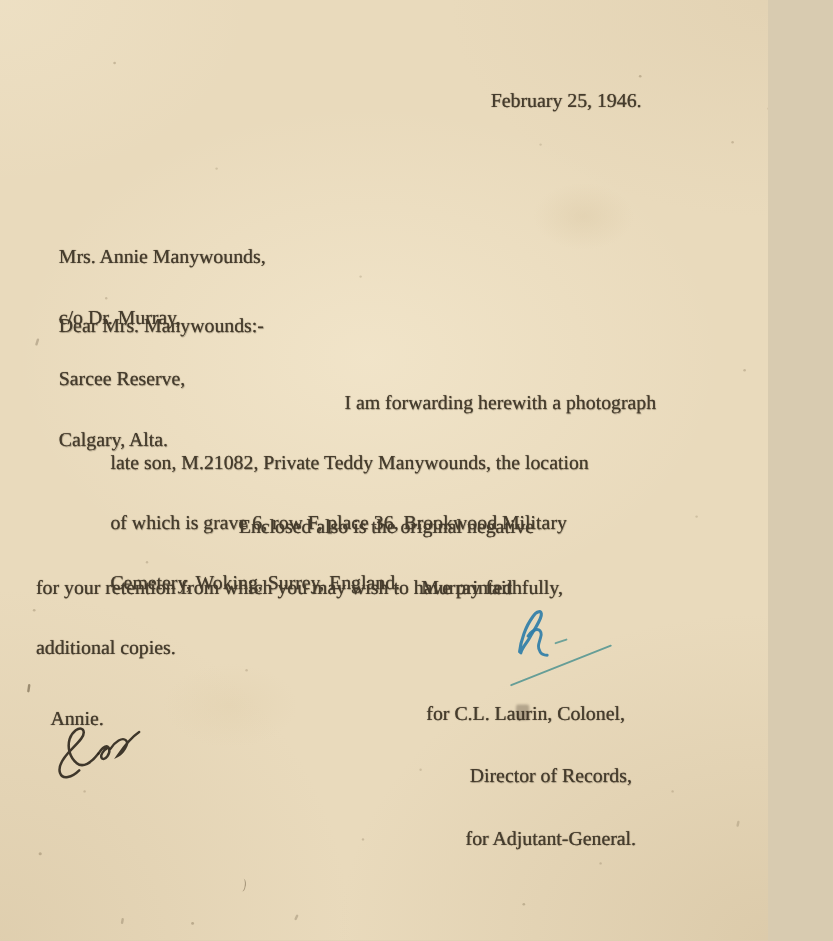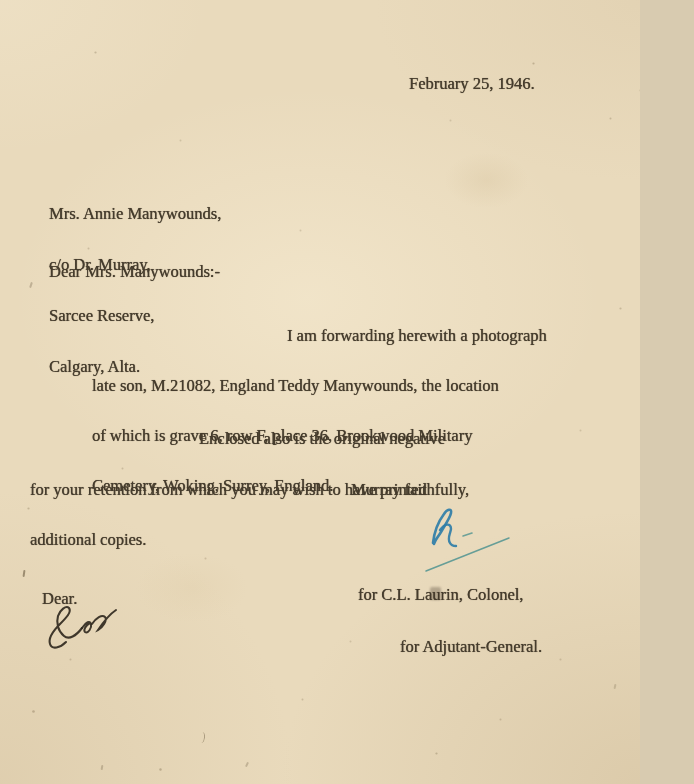--- a/index.html
+++ b/index.html
@@ -22,21 +22,21 @@
     text-shadow:0 0 0.7px rgba(70,59,42,0.85), 0.5px 0.4px 0.6px rgba(70,59,42,0.35);
   }
   .date{top:76px;left:409px;}
   .recipient{top:171px;left:49px;line-height:17px;}
   .salutation{top:264px;left:49px;}
   .p1{top:295px;left:48px;line-height:16.6px;margin-left:44px;}
   .p1 .ln1{padding-left:195px;}
   .p2{top:397px;left:30px;line-height:16.9px;}
   .p2 .ln1{padding-left:169px;}
   .closing{top:482px;left:351px;}
-  .sig{top:551px;left:358px;line-height:17.4px;}
+  .sig{top:551px;left:346px;line-height:17.4px;text-align:center;}
   .sig .ind{padding-left:42px;}
   .encl{top:591px;left:42px;}
   .hand{position:absolute;}
   .blue-sig{left:418px;top:504px;}
   .black-sig{left:36px;top:598px;}
   .overstrike{
     position:absolute;left:430px;top:587px;width:11px;height:13px;
     background:rgba(58,47,33,0.30);filter:blur(1px);border-radius:2px;
   }
   .tick{position:absolute;width:2px;border-radius:2px;background:rgba(95,80,55,0.55);}
@@ -81,21 +81,21 @@
     <div>Mrs. Annie Manywounds,</div>
     <div>c/o Dr. Murray,</div>
     <div>Sarcee Reserve,</div>
     <div>Calgary, Alta.</div>
   </div>
 
   <div class="t salutation">Dear Mrs. Manywounds:-</div>
 
   <div class="t p1">
     <div class="ln1">I am forwarding herewith a photograph</div>
-    <div>late son, M.21082, England Teddy Manywounds, the location</div>
+    <div>late son, M.21082, Private Teddy Manywounds, the location</div>
     <div>of which is grave 6, row F, place 36, Brookwood Military</div>
     <div>Cemetery, Woking, Surrey, England.</div>
   </div>
 
   <div class="t p2">
     <div class="ln1">Enclosed also is the original negative</div>
     <div>for your retention from which you may wish to have printed</div>
     <div>additional copies.</div>
   </div>
 
@@ -103,25 +103,26 @@
 
   <svg class="hand blue-sig" width="110" height="76" viewBox="0 0 110 76">
     <path d="M 15,39 C 16,30 20,18 26,10 C 29,5 34,4 33,9 C 32,14 27,21 23,28 C 20,33 17,36 16,40" fill="none" stroke="#2f7ea8" stroke-width="2.6" stroke-linecap="round" opacity="0.92"></path>
     <path d="M 22,26 C 27,19 33,19 33,25 C 32,31 29,34 32,39 C 33,41 36,42 38,42" fill="none" stroke="#2f7ea8" stroke-width="2.4" stroke-linecap="round" opacity="0.92"></path>
     <path d="M 8,67 L 91,34" fill="none" stroke="#4f9390" stroke-width="1.5" stroke-linecap="round" opacity="0.85"></path>
     <path d="M 45,32 L 54,29" fill="none" stroke="#4f9390" stroke-width="1.6" stroke-linecap="round" opacity="0.8"></path>
   </svg>
 
   <div class="t sig">
     <div>for C.L. Laurin, Colonel,</div>
+    <div class="ind">Director of Records,</div>
     <div class="ind">for Adjutant-General.</div>
   </div>
   <div class="overstrike"></div>
 
-  <div class="t encl">Dear.</div>
+  <div class="t encl">Annie.</div>
 
   <svg class="hand black-sig" width="96" height="64" viewBox="0 0 96 64">
     <path d="M 30,44 C 24,50 16,52 14,46 C 12,40 18,32 24,26 C 30,20 36,14 33,10 C 30,7 24,12 22,18 C 20,25 22,33 28,38 C 33,42 40,38 46,30" fill="none" stroke="#2c261c" stroke-width="2.1" stroke-linecap="round" opacity="0.9"></path>
     <path d="M 46,30 C 50,24 54,22 55,26 C 56,30 52,36 49,34 C 47,32 50,27 54,25" fill="none" stroke="#2c261c" stroke-width="2" stroke-linecap="round" opacity="0.9"></path>
     <path d="M 56,26 C 60,20 66,16 69,19 C 72,22 66,30 62,32 C 66,26 74,16 80,12" fill="none" stroke="#2c261c" stroke-width="2" stroke-linecap="round" opacity="0.9"></path>
   </svg>
 
   <div class="tick tk1"></div>
   <div class="tick tk2"></div>
   <div class="tick tk3"></div>

